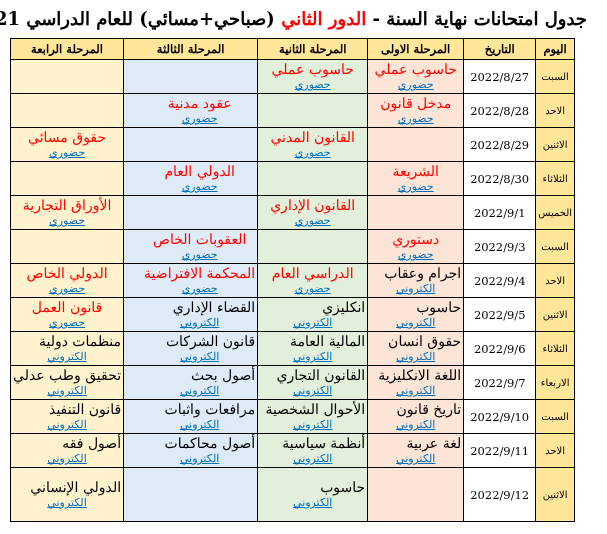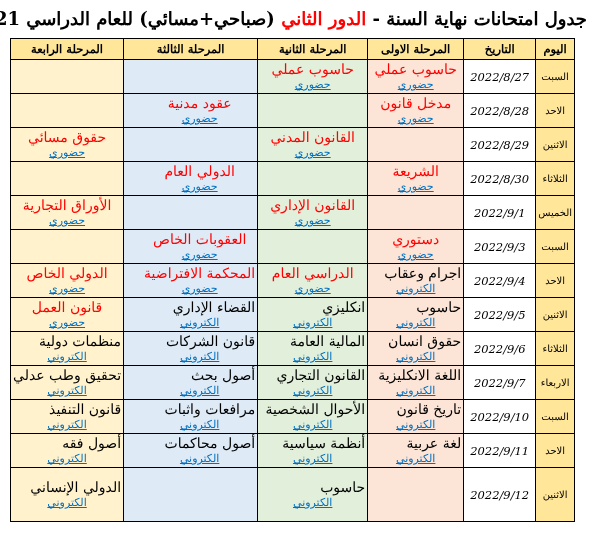--- a/index.html
+++ b/index.html
@@ -27,21 +27,21 @@
     text-align:center;vertical-align:middle;
     padding:1px 2px;overflow:hidden;
   }
   .schedule thead tr{height:21px;}
   .schedule th{
     background:var(--c-header);font-weight:bold;font-size:11.5px;color:#000;
   }
   .schedule tbody tr{height:34px;}
   .schedule tbody tr:last-child{height:54px;}
   td.day-cell{background:var(--c-day);font-size:10px;color:#000;}
-  td.date-cell{background:var(--c-date);direction:ltr;font-size:11.5px;color:#000;font-style:italic;}
+  td.date-cell{background:var(--c-date);direction:ltr;font-size:11.5px;color:#000;}
   td.s1{background:var(--c-s1);}
   td.s2{background:var(--c-s2);}
   td.s3{background:var(--c-s3);padding-left:20px;}
   td.s4{background:var(--c-s4);}
   .subject{font-size:14px;line-height:1.2;white-space:nowrap;}
   .subject.in-person{color:var(--c-red);}
   .subject.electronic{color:var(--c-black);text-align:right;}
   .mode{
     font-size:11px;line-height:1.25;color:var(--c-mode);
     text-decoration:underline;white-space:nowrap;

